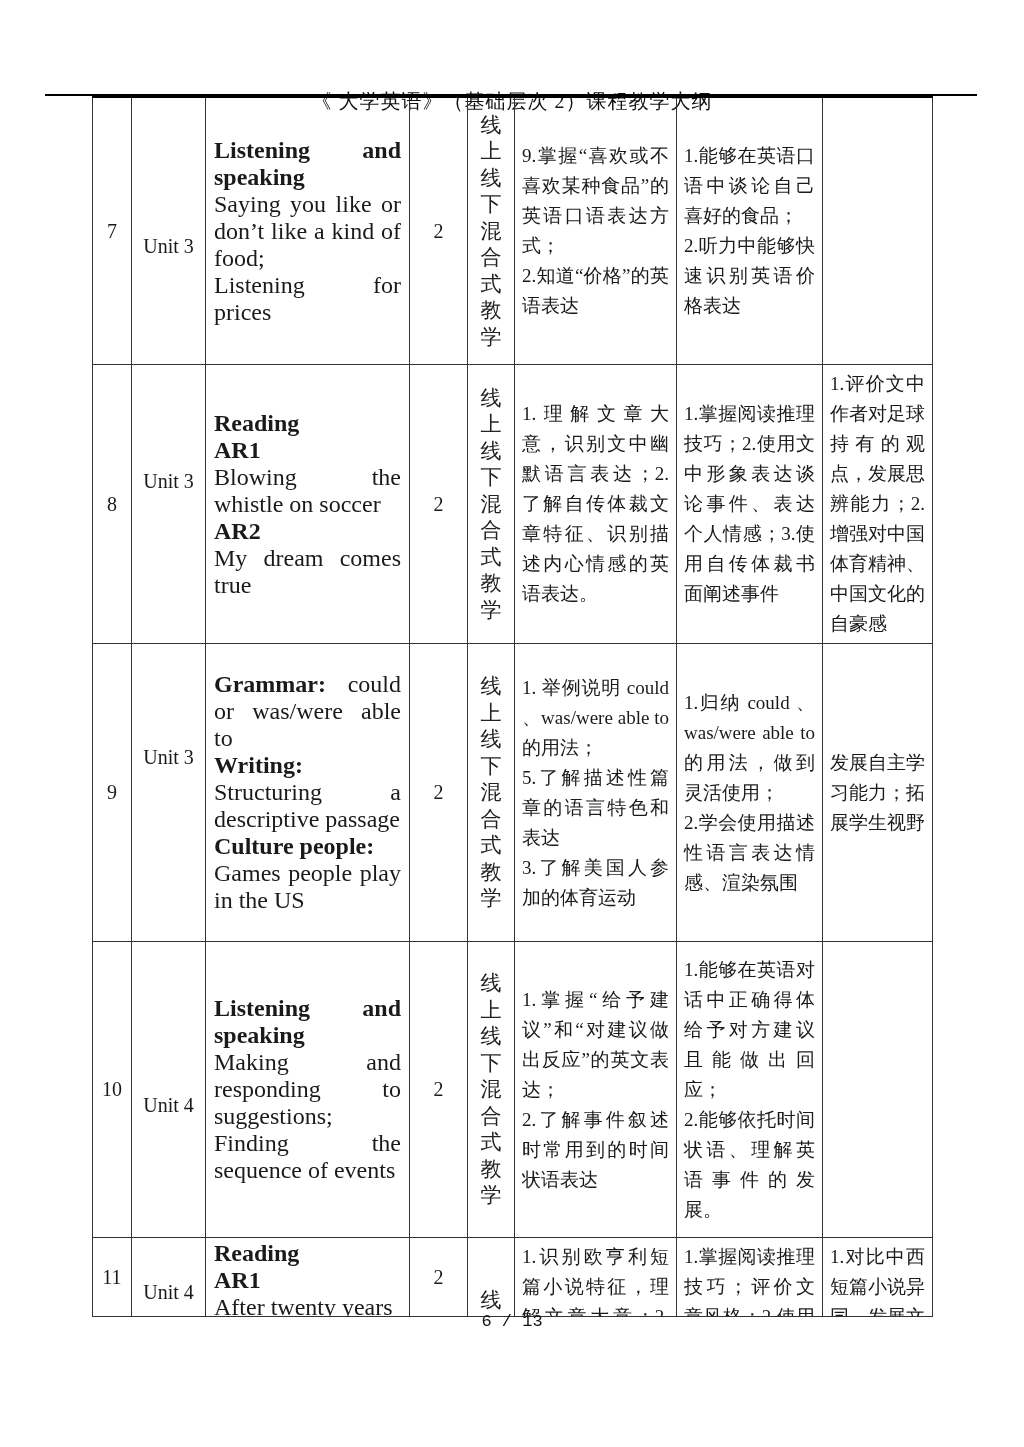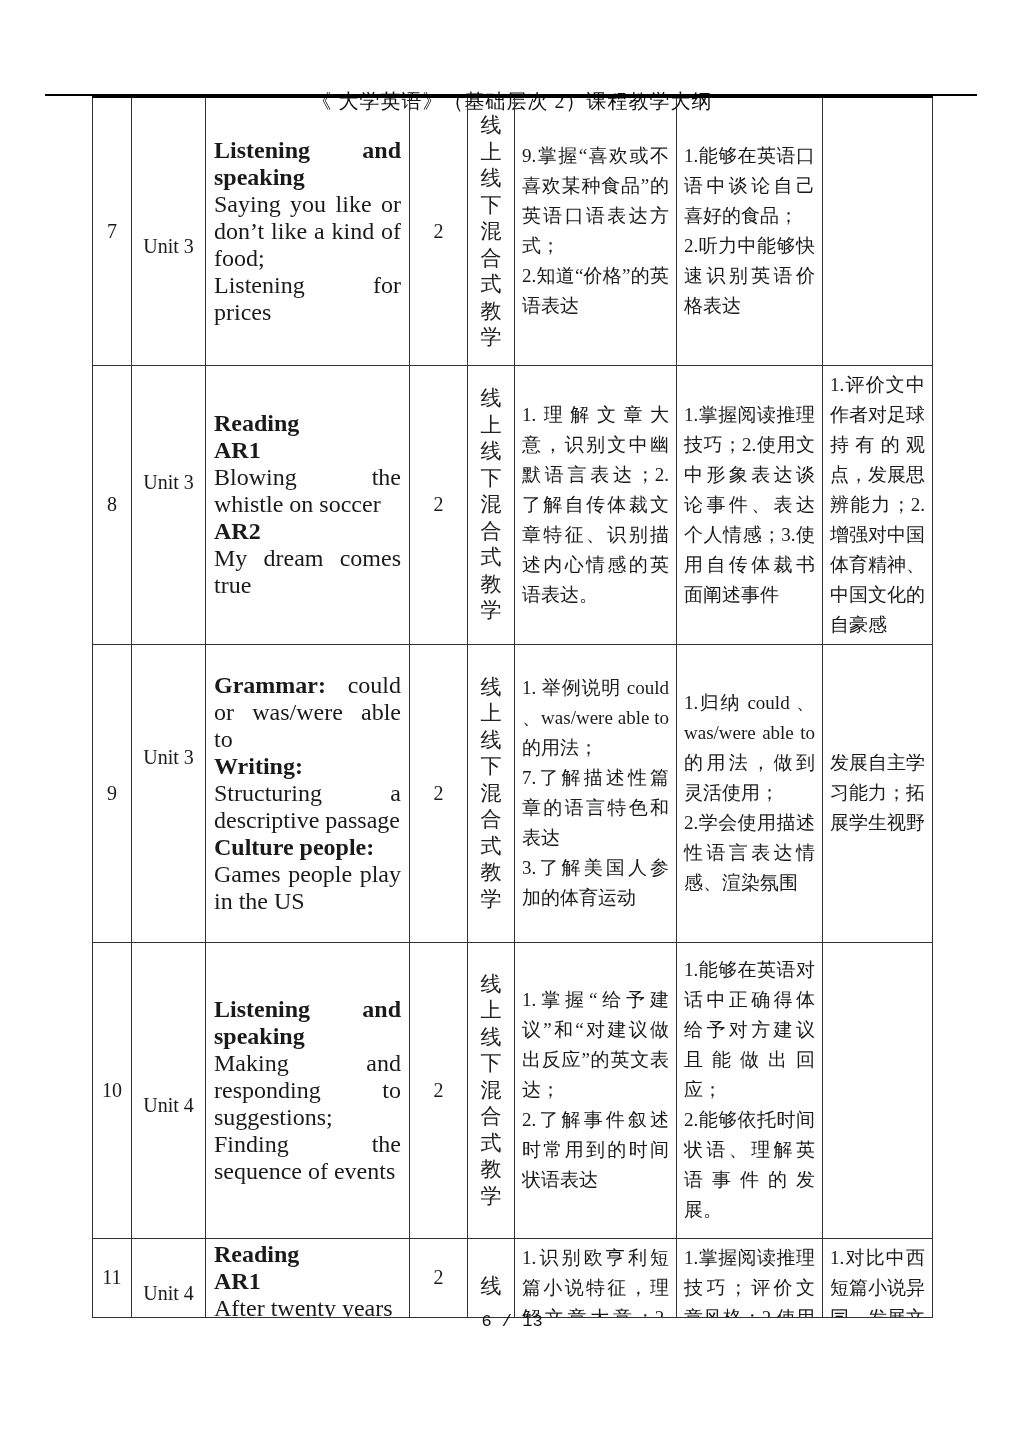--- a/index.html
+++ b/index.html
@@ -46,21 +46,21 @@
   tbody tr:nth-child(2) .unit-inner{transform:translateY(-38px);}
   tbody tr:nth-child(3) .unit-inner{transform:translateY(-51px);}
 
   td.content .cell{padding:4px 8px;}
   td.content .para{
     font-size:24px;line-height:27px;
     text-align:justify;text-align-last:left;
   }
   td.method{text-align:center;}
   .method-text{
-    width:1.1em;margin:14px auto;
+    width:1.1em;margin:0 auto;
     font-size:21px;line-height:26.5px;
     word-break:break-all;text-align:center;color:#222;
   }
   td.obj .cell{padding:4px 7px;}
   td.obj .para{
     font-size:19px;line-height:30px;
     text-align:justify;text-align-last:left;
   }
   
   tbody tr:nth-child(5) td{vertical-align:top;}
@@ -204,21 +204,21 @@
           <div class="cell">2</div>
         </td>
         <td class="method">
           <div class="cell">
             <div class="method-text">线上线下混合式教学</div>
           </div>
         </td>
         <td class="obj">
           <div class="cell">
             <div class="para">1. 举例说明 could 、was/were able to 的用法；</div>
-            <div class="para">7.了解描述性篇章的语言特色和表达</div>
+            <div class="para">5.了解描述性篇章的语言特色和表达</div>
             <div class="para">3.了解美国人参加的体育运动</div>
           </div>
         </td>
         <td class="obj">
           <div class="cell">
             <div class="para">1.归纳 could 、was/were able to 的用法，做到灵活使用；</div>
             <div class="para">2.学会使用描述性语言表达情感、渲染氛围</div>
           </div>
         </td>
         <td class="obj">

